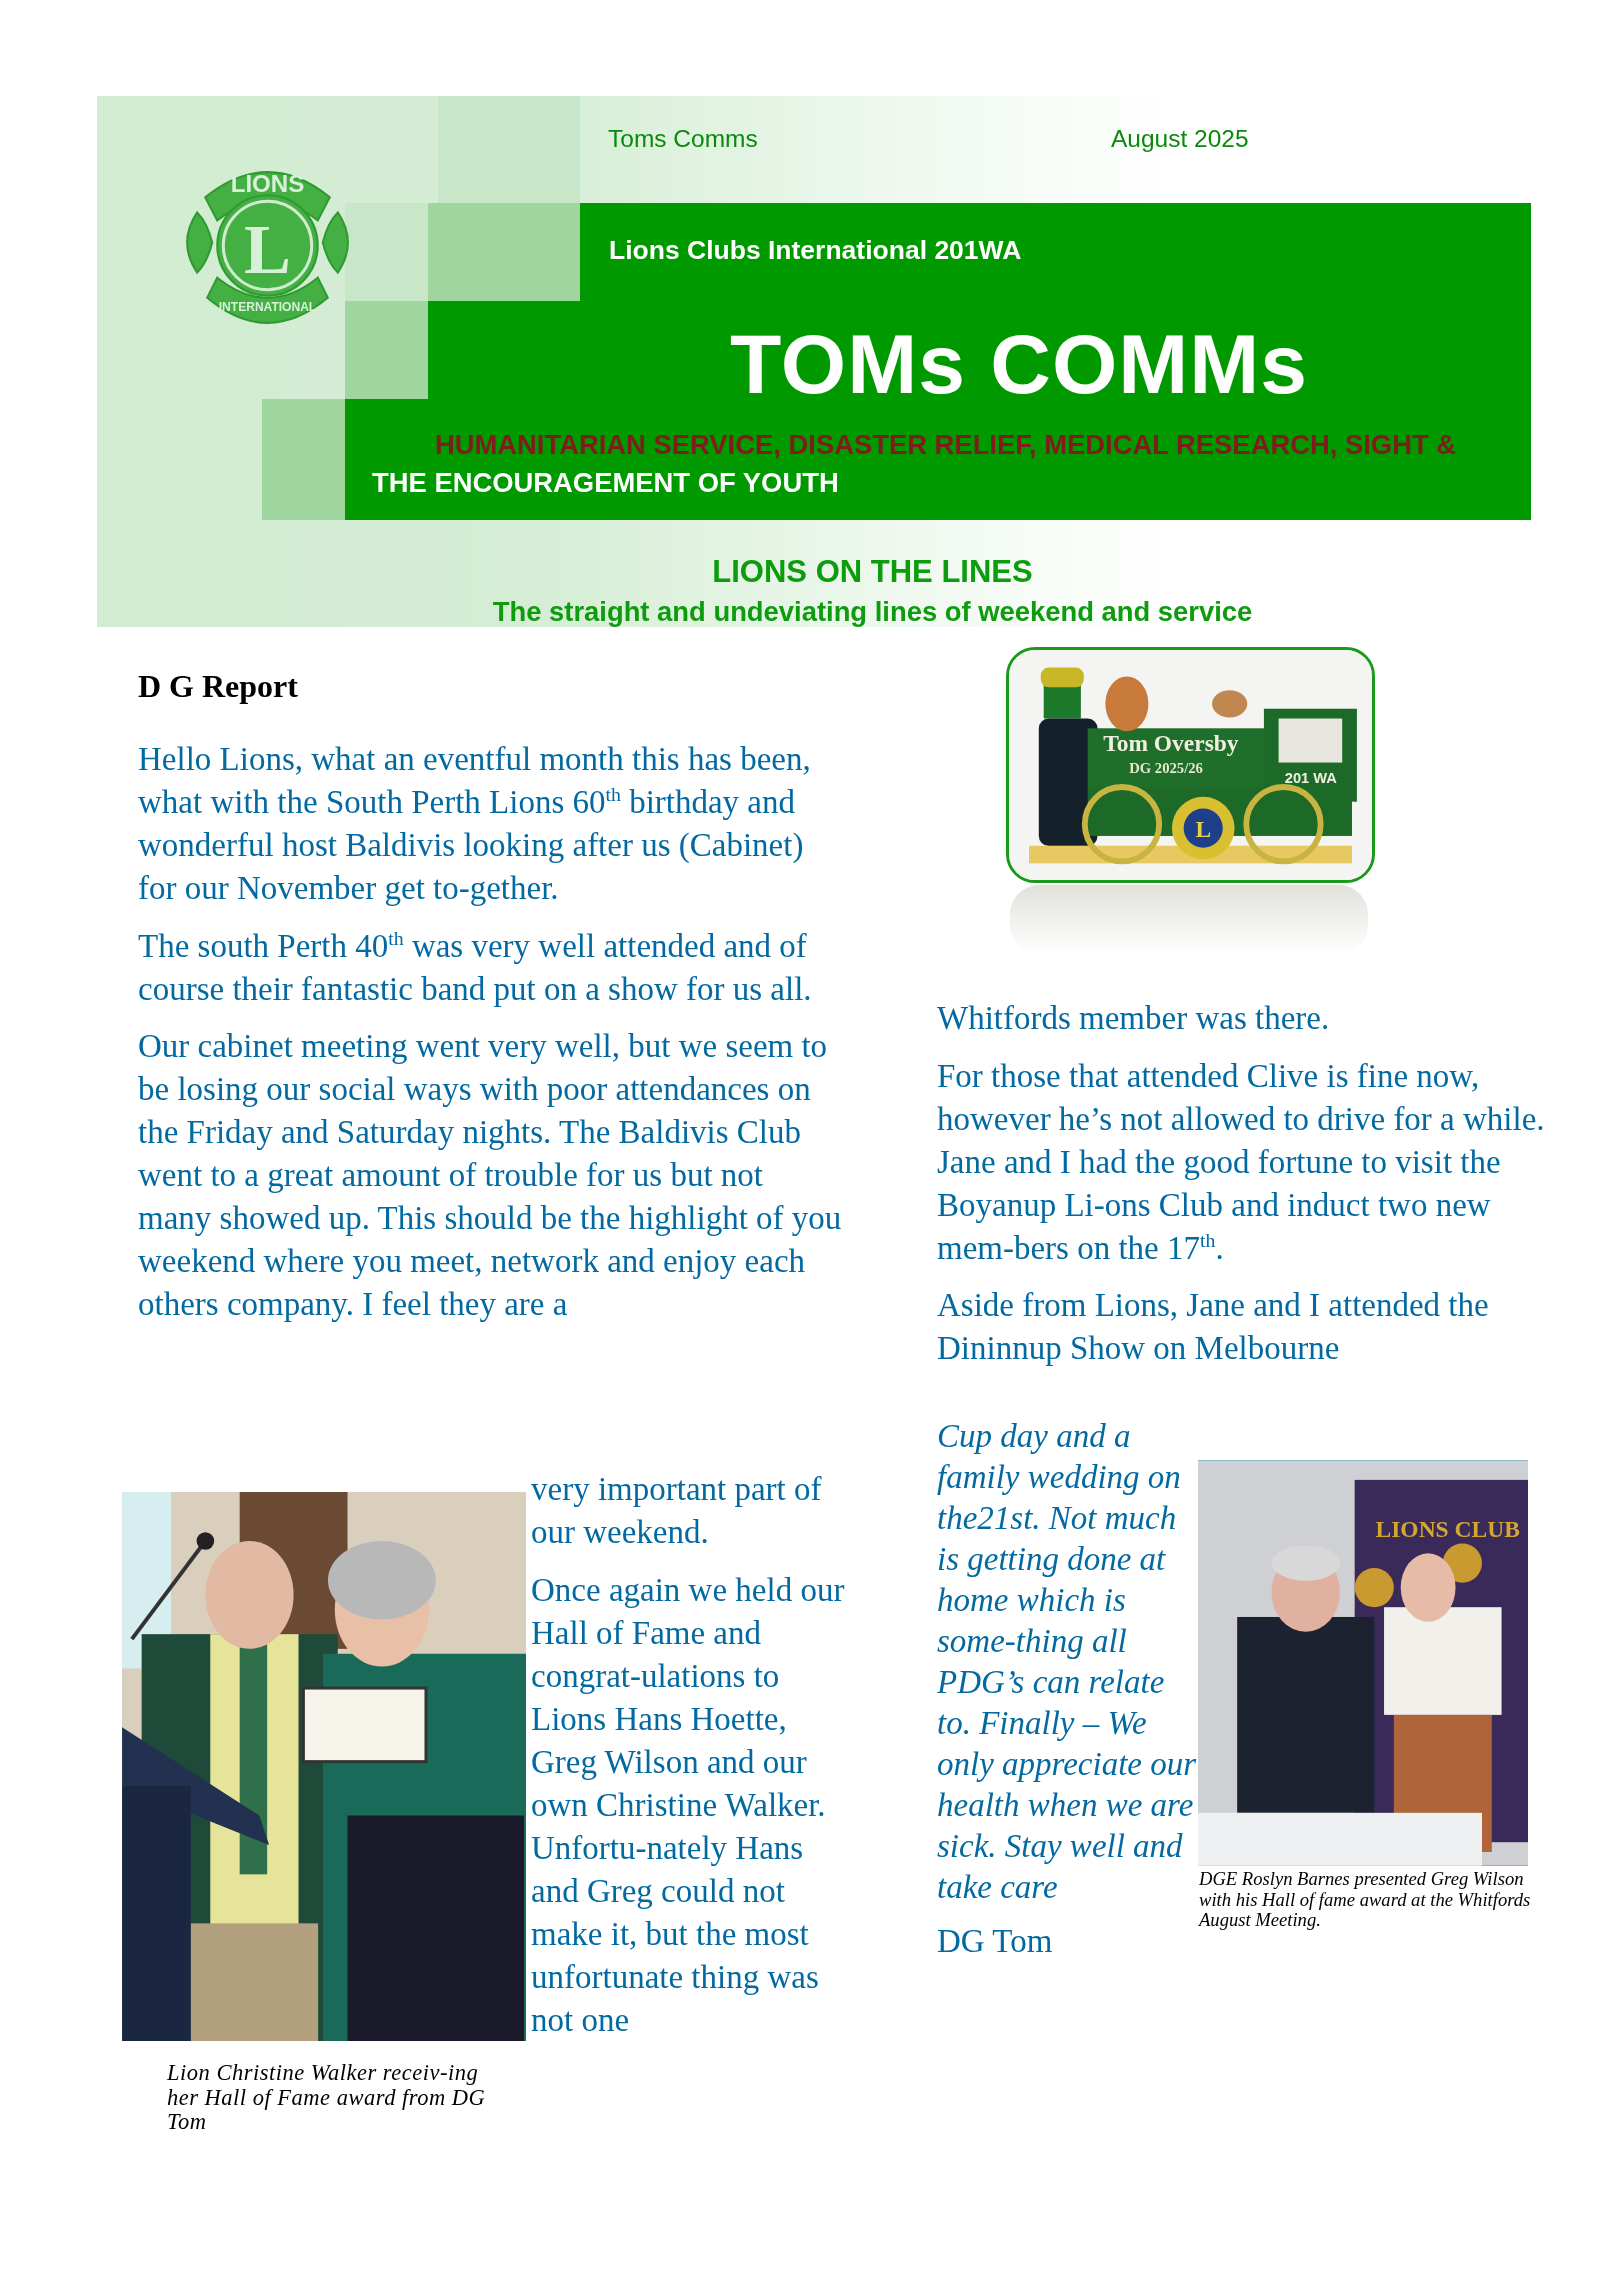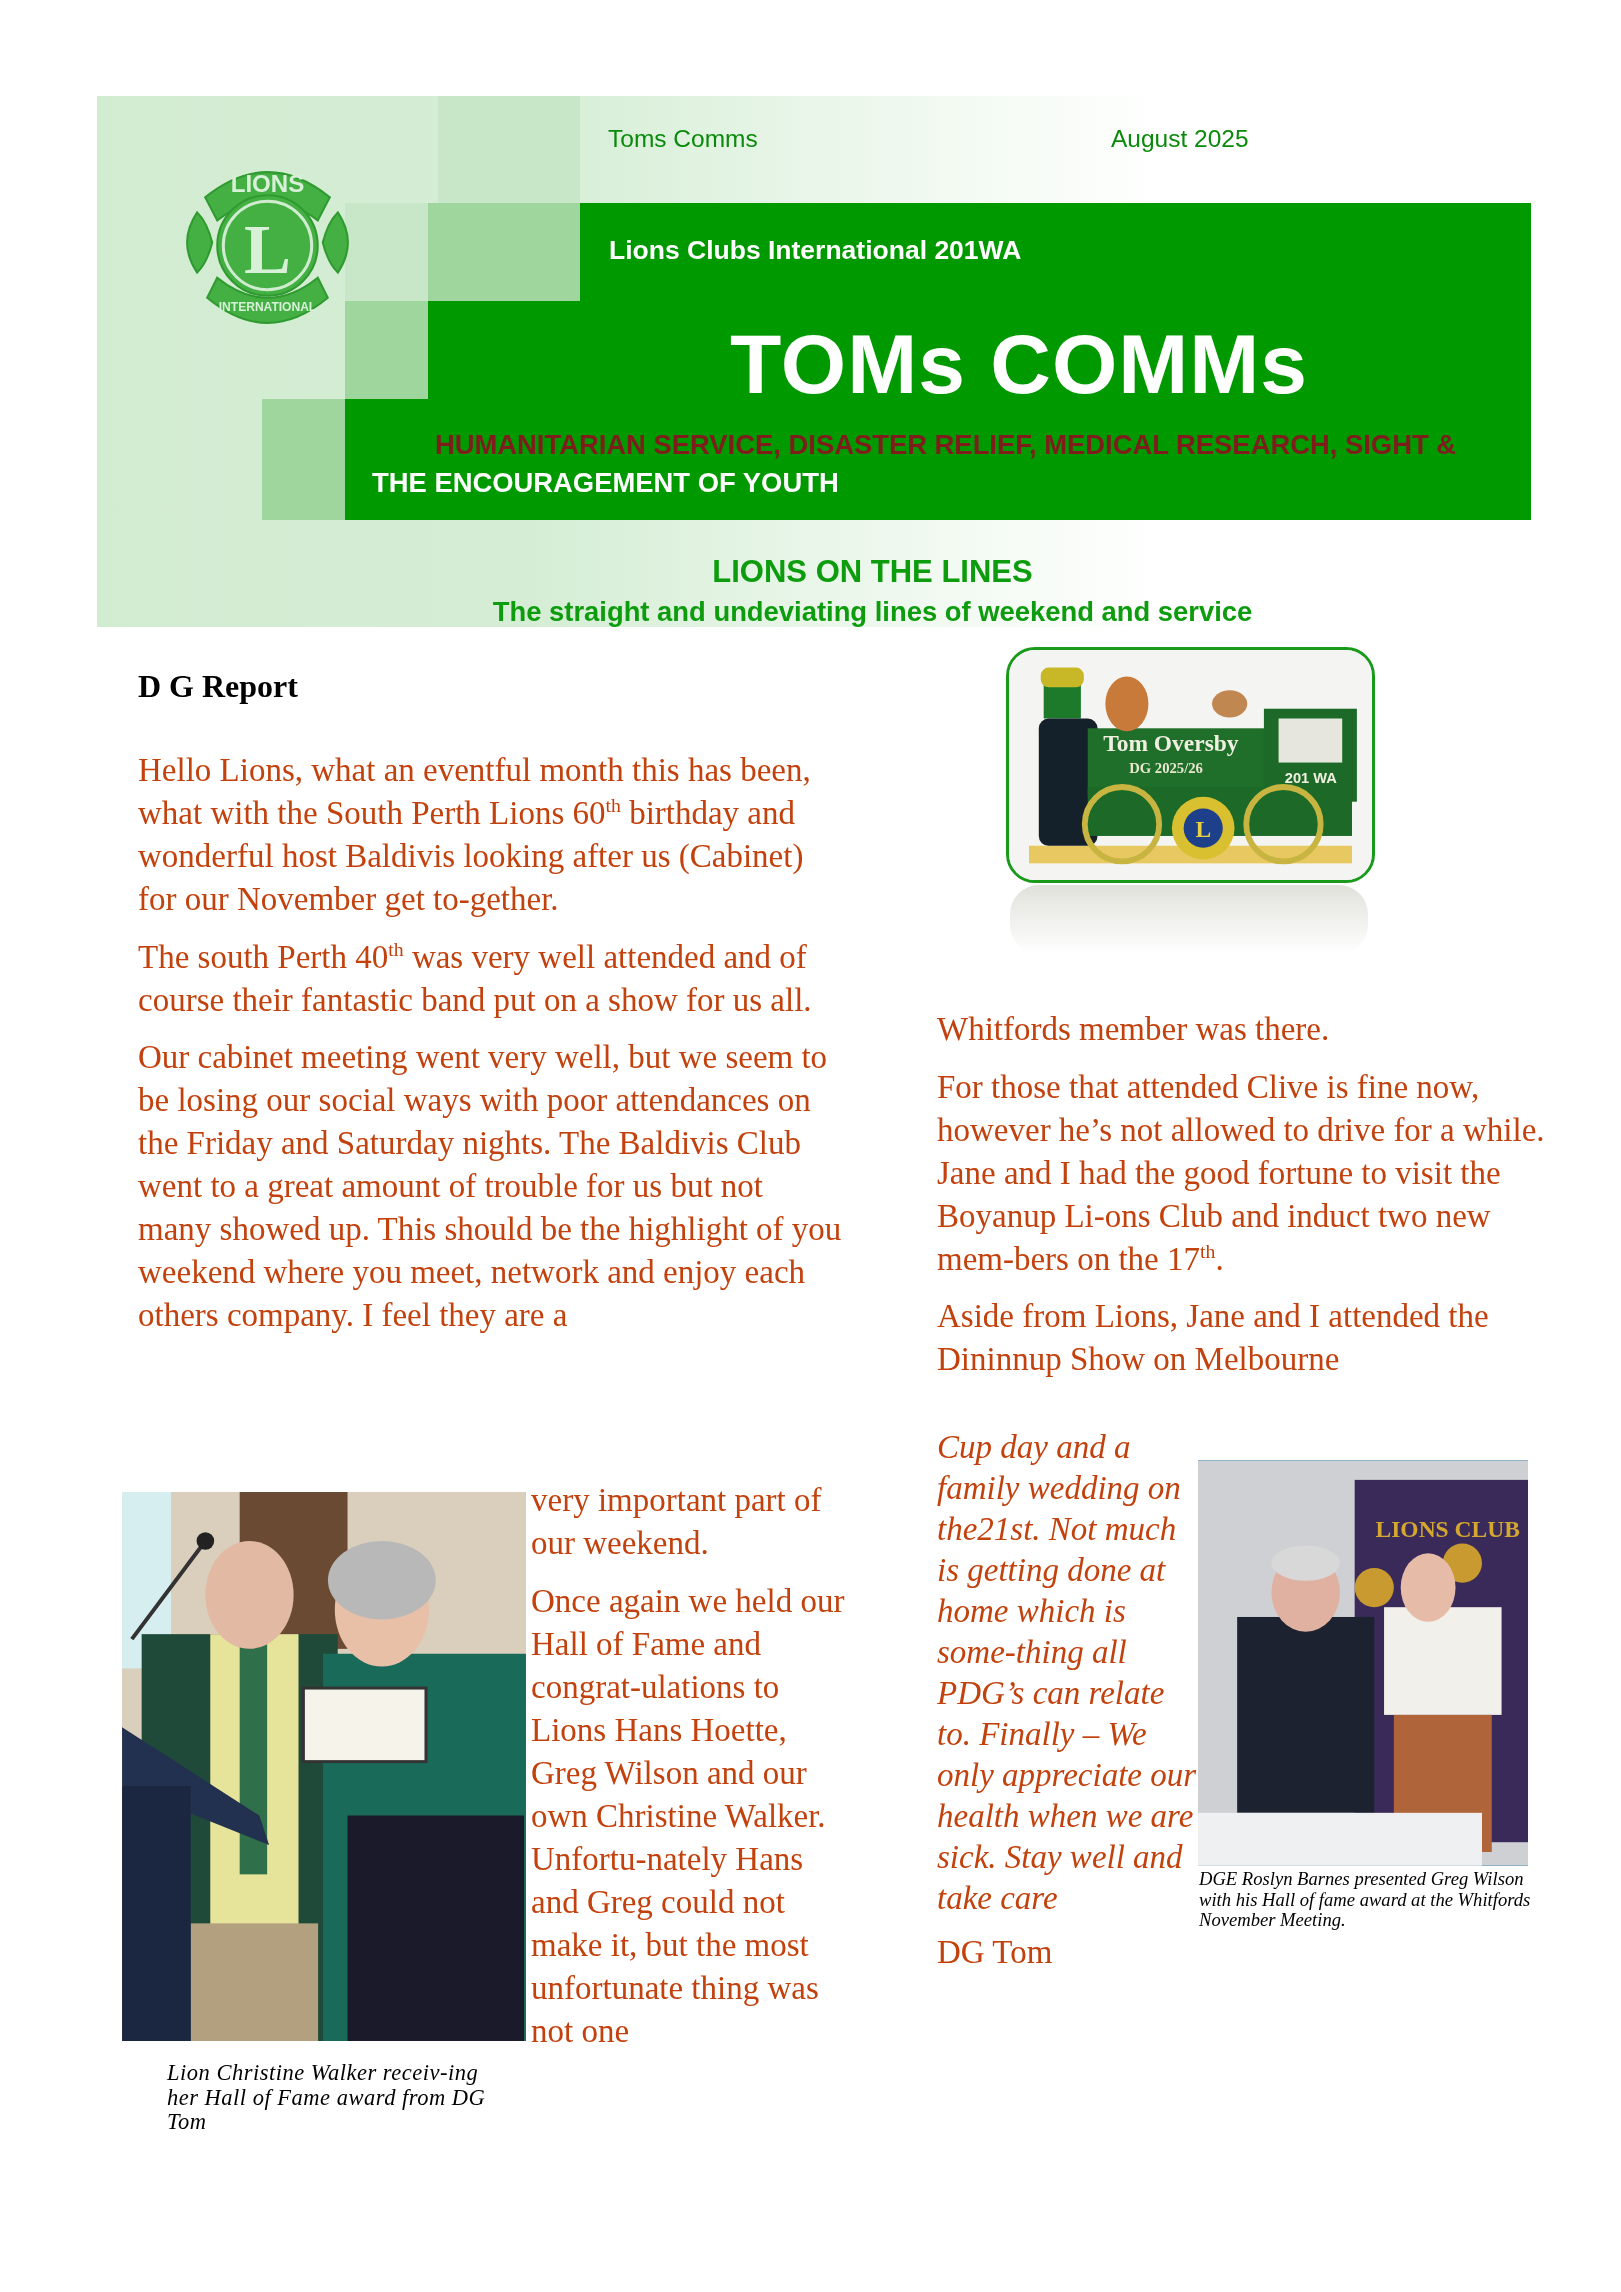--- a/index.html
+++ b/index.html
@@ -25,21 +25,21 @@
 
   #org-name { left: 609px; top: 235px; font-size: 26.5px; font-weight: bold; color: #ffffff; }
   #masthead { left: 568px; top: 316px; width: 902px; text-align: center; font-size: 84px; font-weight: bold; color: #ffffff; letter-spacing: 1px; }
   #mission-1 { left: 372px; top: 429px; width: 1147px; text-align: center; font-size: 27.4px; font-weight: bold; color: #7f1d1d; white-space: nowrap; }
   #mission-2 { left: 372px; top: 467px; width: 1147px; text-align: left; font-size: 27.4px; font-weight: bold; color: #ffffff; white-space: nowrap; }
 
   #motto-title { left: 392px; top: 554px; width: 961px; text-align: center; font-size: 31px; font-weight: bold; color: #0d9c0d; }
   #motto-sub { left: 392px; top: 596px; width: 961px; text-align: center; font-size: 27.4px; font-weight: bold; color: #0d9c0d; }
 
   
-  .body-text { font-family: "Liberation Serif", serif; font-size: 33px; line-height: 43px; color: #c2410c; margin-top: 11px; }
+  .body-text { font-family: "Liberation Serif", serif; font-size: 33px; line-height: 43px; color: #0369a1; }
   .body-text p { margin: 0; }
   sup { font-size: 60%; line-height: 0; vertical-align: super; }
 
   #section-heading { left: 138px; top: 668px; font-size: 32px; font-weight: bold; color: #000; }
 
   #col-left { left: 138px; top: 738px; width: 706px; }
   #col-left .para { margin-bottom: 14.7px; }
 
   #narrow-left { left: 531px; top: 1468px; width: 323px; }
 
@@ -213,14 +213,14 @@
     <ellipse cx="110" cy="135" rx="35" ry="40" fill="#e0b0a0"></ellipse>
     <ellipse cx="110" cy="105" rx="35" ry="18" fill="#d8d8d8"></ellipse>
 
     <rect x="190" y="150" width="120" height="110" fill="#f2f0ea"></rect>
     <rect x="200" y="260" width="100" height="140" fill="#b0643a"></rect>
     <ellipse cx="235" cy="130" rx="28" ry="35" fill="#e6bca8"></ellipse>
 
     <rect x="0" y="360" width="290" height="54" fill="#eef0f2"></rect>
   </svg>
 </div>
-<div id="caption-right" class="abs">DGE Roslyn Barnes presented Greg Wilson with his Hall of fame award at the Whitfords November Meeting.</div>
+<div id="caption-right" class="abs">DGE Roslyn Barnes presented Greg Wilson with his Hall of fame award at the Whitfords August Meeting.</div>
 
 
 </body></html>

